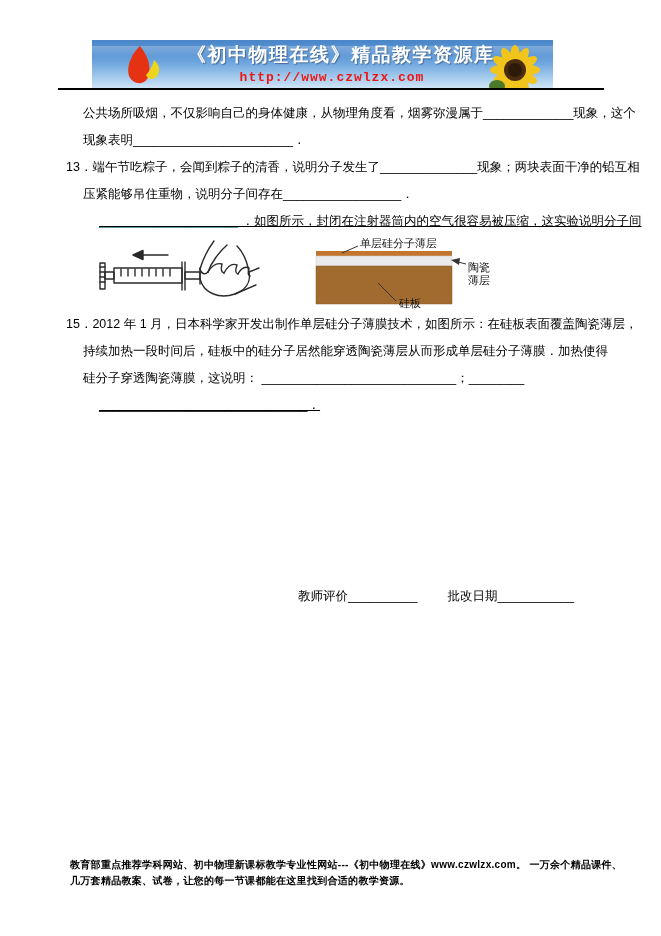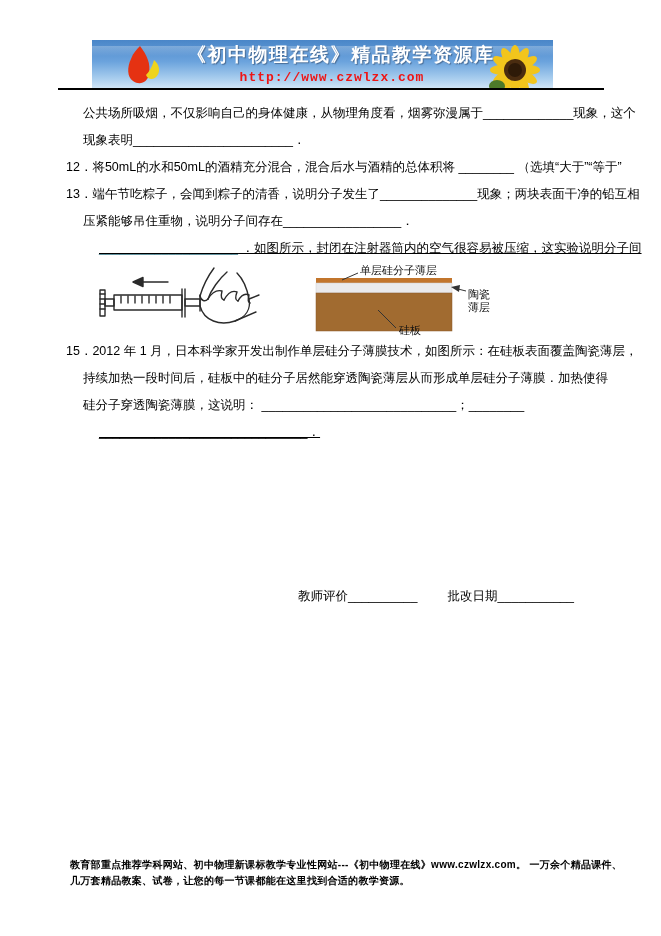--- a/index.html
+++ b/index.html
@@ -133,21 +133,20 @@
         <circle r="7" fill="#2e1a08"></circle>
       </g>
     </svg>
   </div>
 
   <div class="top-rule"></div>
 
   <div class="content">
     <div class="line cont">公共场所吸烟，不仅影响自己的身体健康，从物理角度看，烟雾弥漫属于_____________现象，这个</div>
     <div class="line cont">现象表明_______________________．</div>
-    <div class="line">12．将50mL的水和50mL的酒精充分混合，混合后水与酒精的总体积将 ________ （选填“大于”“等于”</div>
     <div class="line">13．端午节吃粽子，会闻到粽子的清香，说明分子发生了______________现象；两块表面干净的铅互相</div>
     <div class="line cont">压紧能够吊住重物，说明分子间存在_________________．</div>
     <div class="line cont2"><span class="blank-teal">____________________</span><span> ．如图所示，封闭在注射器筒内的空气很容易被压缩，这实验说明分子间</span></div>
 
     <div class="figures">
 
       <svg class="syringe-wrap" width="164" height="68" viewBox="0 0 164 68">
         <g class="sketch">
           <g>
             <line x1="72" y1="16" x2="44" y2="16"></line>

